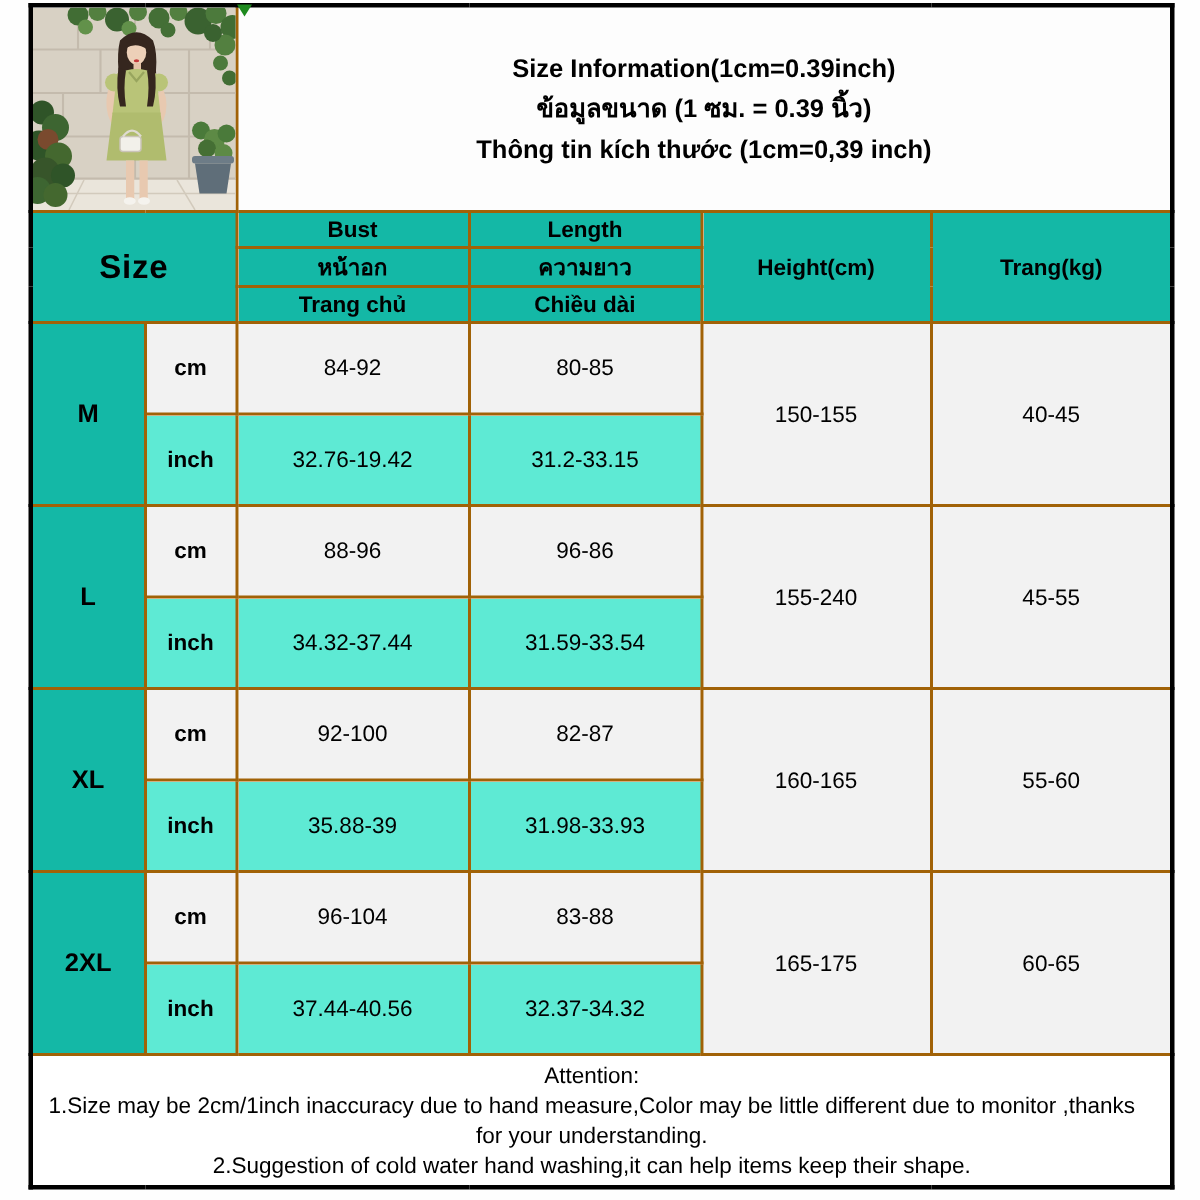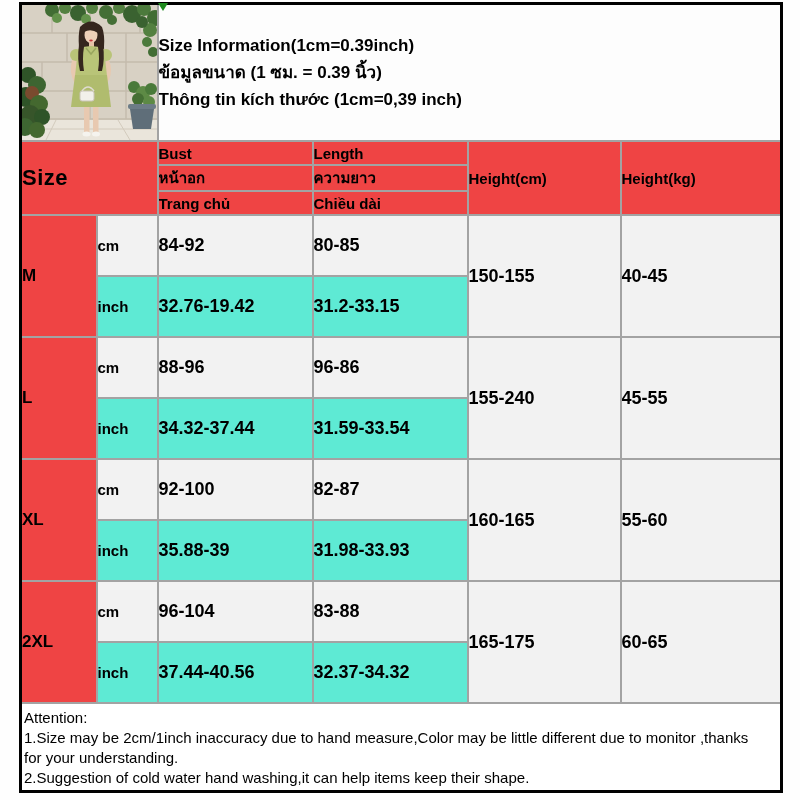--- a/index.html
+++ b/index.html
@@ -13,45 +13,45 @@
   .page { position:relative; width:800px; height:800px; background:#fefefe; overflow:hidden; }
 
   table.size-table {
     position:absolute; left:19px; top:2px;
     width:761px;
     border-collapse:collapse;
     table-layout:fixed;
     border:3px solid #000;
   }
   table.size-table td {
-    border:2px solid #a3a3a3;
-    text-align:left;
+    border:2px solid #a16207;
+    text-align:center;
     vertical-align:middle;
     overflow:hidden;
   }
 
   .r-photo { height:135px; }
   .r-head  { height:24px; }
   .r-data  { height:61px; }
   .r-att   { height:88px; }
 
   .photo-cell { padding:0; background:#d8d1c4; }
   .photo-cell svg { display:block; }
 
   .title-cell { background:#fdfdfd; font-weight:bold; font-size:17px; line-height:27px; }
 
-  .c-gray  { background:#ef4444;margin-left:26px; }
+  .c-gray  { background:#14b8a6;margin-left:26px; }
   .c-light { background:#f2f2f2;margin-top:24px; }
   .c-white { background:#5eead4; }
 
   .size-head  { font-size:22px; font-weight:bold; letter-spacing:0.5px; }
   .hdr        { font-weight:bold; font-size:15px; }
   .size-label { font-weight:bold; font-size:17px; }
   .unit       { font-weight:bold; font-size:15px; }
-  .val        { font-weight:bold; font-size:18px; }
+  .val        { font-weight:normal; font-size:15px; }
 
   .att-cell { vertical-align:top; font-size:15px; line-height:20px; padding:3px 15px 0 2px; background:#ffffff; }
 
   .corner-marker {
     position:absolute; left:158px; top:3px;
     width:0; height:0;
     border-top:8px solid #1e8a1e;
     border-left:5px solid transparent;
     border-right:5px solid transparent;
   }
@@ -163,21 +163,21 @@
         <div>ข้อมูลขนาด (1 ซม. = 0.39 นิ้ว)</div>
         <div>Thông tin kích thước (1cm=0,39 inch)</div>
       </td>
     </tr>
 
     <tr class="r-head">
       <td class="c-gray size-head" colspan="2" rowspan="3">Size</td>
       <td class="c-gray hdr">Bust</td>
       <td class="c-gray hdr">Length</td>
       <td class="c-gray hdr" rowspan="3">Height(cm)</td>
-      <td class="c-gray hdr" rowspan="3">Height(kg)</td>
+      <td class="c-gray hdr" rowspan="3">Trang(kg)</td>
     </tr>
     <tr class="r-head">
       <td class="c-gray hdr">หน้าอก</td>
       <td class="c-gray hdr">ความยาว</td>
     </tr>
     <tr class="r-head">
       <td class="c-gray hdr">Trang chủ</td>
       <td class="c-gray hdr">Chiều dài</td>
     </tr>
 

